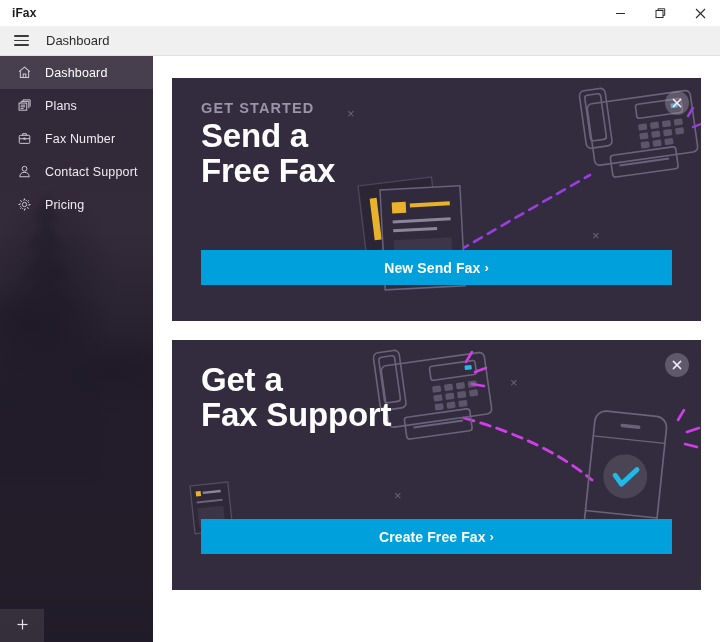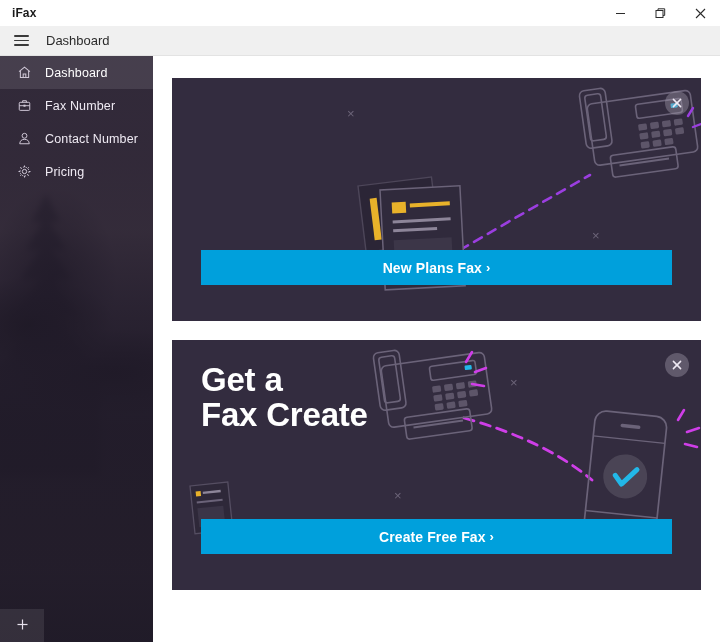--- a/index.html
+++ b/index.html
@@ -196,20 +196,33 @@
         <span class="ico">
           <svg width="15" height="15" viewBox="0 0 16 16" fill="none" stroke="currentColor" stroke-width="1.1">
             <path d="M2.2 7 L8 2.2 L13.8 7"></path>
             <path d="M3.6 6.5 L3.6 13.4 L12.4 13.4 L12.4 6.5"></path>
             <path d="M6.6 13.4 L6.6 9.6 L9.4 9.6 L9.4 13.4"></path>
           </svg>
         </span>
         <span class="lbl">Dashboard</span>
       </div>
 
+      <div class="navitem">
+        <span class="ico">
+          <svg width="15" height="15" viewBox="0 0 16 16" fill="none" stroke="currentColor" stroke-width="1.05">
+            <rect x="2.2" y="5.4" width="8.2" height="7.6"></rect>
+            <path d="M4.4 5.4 L4.4 3.6 L12.6 3.6 L12.6 11"></path>
+            <path d="M6.4 3.6 L6.4 2 L14 2 L14 9.2"></path>
+            <line x1="3.9" y1="7.6" x2="8.7" y2="7.6"></line>
+            <line x1="3.9" y1="9.4" x2="8.7" y2="9.4"></line>
+            <line x1="3.9" y1="11.1" x2="7" y2="11.1"></line>
+          </svg>
+        </span>
+        <span class="lbl">Plans</span>
+      </div>
 
       <div class="navitem">
         <span class="ico">
           <svg width="15" height="15" viewBox="0 0 16 16" fill="none" stroke="currentColor" stroke-width="1.05">
             <rect x="2.4" y="4.6" width="11.2" height="8.6" rx="1"></rect>
             <path d="M6 4.6 L6 2.9 L10 2.9 L10 4.6"></path>
             <line x1="2.4" y1="8.2" x2="13.6" y2="8.2"></line>
             <rect x="6.9" y="7.1" width="2.2" height="2.2" fill="currentColor" stroke="none"></rect>
           </svg>
         </span>
@@ -218,21 +231,21 @@
 
 
       <div class="navitem">
         <span class="ico">
           <svg width="15" height="15" viewBox="0 0 16 16" fill="none" stroke="currentColor" stroke-width="1.05">
             <circle cx="8" cy="5.1" r="2.6"></circle>
             <path d="M2.9 13.6 Q3.3 8.9 8 8.9 Q12.7 8.9 13.1 13.6"></path>
             <line x1="2.9" y1="13.6" x2="13.1" y2="13.6"></line>
           </svg>
         </span>
-        <span class="lbl">Contact Number</span>
+        <span class="lbl">Contact Support</span>
       </div>
 
       <div class="navitem">
         <span class="ico">
           <svg width="15" height="15" viewBox="0 0 16 16" fill="none" stroke="currentColor" stroke-width="1.05">
             <circle cx="8" cy="8" r="2.3"></circle>
             <path d="M8 1.6 L8 3.2 M8 12.8 L8 14.4 M14.4 8 L12.8 8 M3.2 8 L1.6 8
                      M12.5 3.5 L11.4 4.6 M4.6 11.4 L3.5 12.5
                      M12.5 12.5 L11.4 11.4 M4.6 4.6 L3.5 3.5"></path>
             <circle cx="8" cy="8" r="4.8" stroke-dasharray="1.6 1.3"></circle>
@@ -314,24 +327,27 @@
       <div class="deco-x" style="left:420px;top:150px;">×</div>
 
       <div class="card-close">
         <svg width="10" height="10" viewBox="0 0 10 10" stroke="currentColor" stroke-width="1.5" stroke-linecap="round">
           <line x1="1.4" y1="1.4" x2="8.6" y2="8.6"></line>
           <line x1="8.6" y1="1.4" x2="1.4" y2="8.6"></line>
         </svg>
       </div>
 
       <div class="card-text">
+        <p class="eyebrow">GET STARTED</p>
+        <p class="headline">Send a
+Free Fax</p>
       </div>
 
       <div class="cta">
-        <span class="cta-label">New Plans Fax</span>
+        <span class="cta-label">New Send Fax</span>
         <span class="cta-chev">›</span>
       </div>
     </div>
 
     <div class="card" id="card1">
 
       <svg class="card-art" viewBox="0 0 529 250">
 
         <path d="M292 78 Q372 100 420 140" fill="none" stroke="#cf3ee8" stroke-width="2.8" stroke-dasharray="10 7" stroke-linecap="round"></path>
 
@@ -393,21 +409,21 @@
 
       <div class="card-close">
         <svg width="10" height="10" viewBox="0 0 10 10" stroke="currentColor" stroke-width="1.5" stroke-linecap="round">
           <line x1="1.4" y1="1.4" x2="8.6" y2="8.6"></line>
           <line x1="8.6" y1="1.4" x2="1.4" y2="8.6"></line>
         </svg>
       </div>
 
       <div class="card-text">
         <p class="headline">Get a
-Fax Create</p>
+Fax Support</p>
       </div>
 
       <div class="cta">
         <span class="cta-label">Create Free Fax</span>
         <span class="cta-chev">›</span>
       </div>
     </div>
 
   </div>
 </div>

